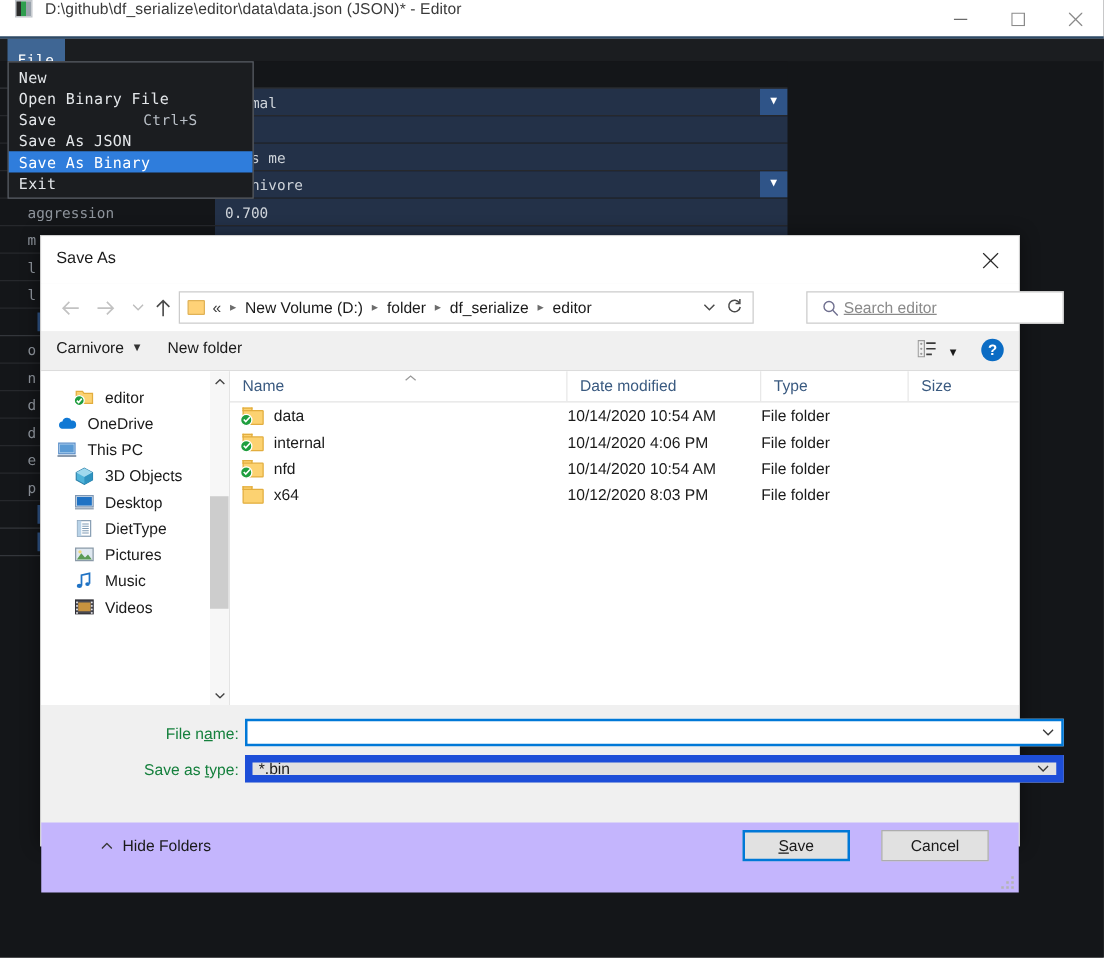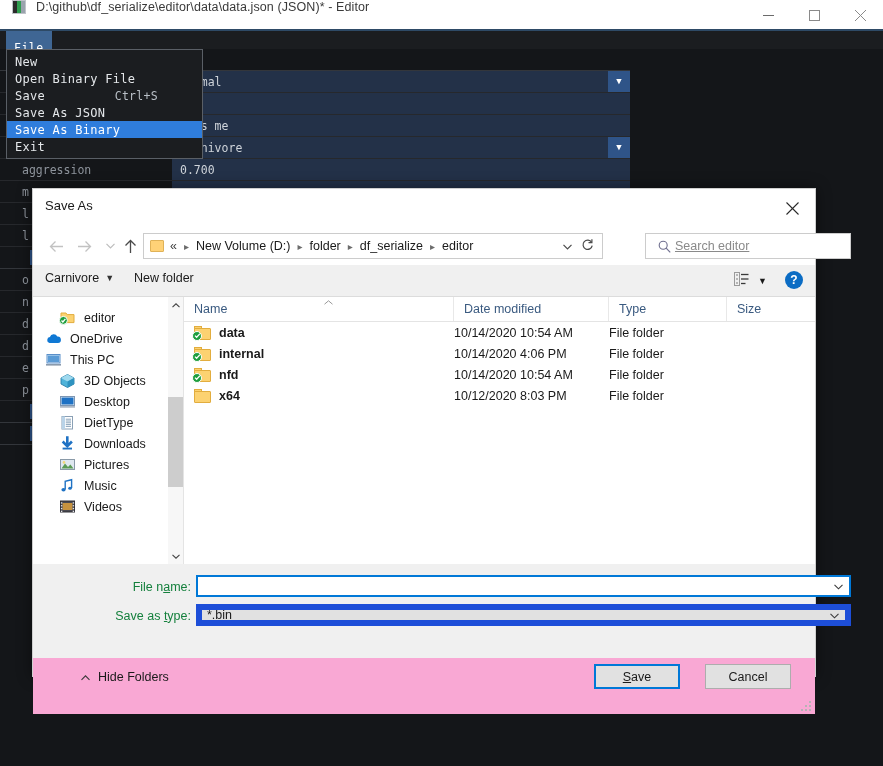--- a/index.html
+++ b/index.html
@@ -163,21 +163,21 @@
   
   #list-pane{position:relative;flex:1;background:#ffffff;}
   #col-header{position:relative;height:24px;border-bottom:1px solid #e4e4e4;display:flex;}
   .col{
     position:relative;height:24px;display:flex;align-items:center;
     font-size:12.5px;color:#3a5a80;padding-left:10px;box-sizing:border-box;
     border-right:1px solid #e8e8e8;
   }
   #col-sort-mark{position:absolute;left:140px;top:1px;font-size:8px;color:#888;}
   .file-row{height:21px;display:flex;align-items:center;font-size:12.5px;color:#1a1a1a;}
-  .fr-name{width:270px;flex:none;display:flex;align-items:center;padding-left:10px;box-sizing:border-box;font-weight:bold;}
+  .fr-name{width:270px;flex:none;display:flex;align-items:center;padding-left:10px;box-sizing:border-box;}
   .fr-date{width:155px;flex:none;box-sizing:border-box;}
   .fr-type{width:118px;flex:none;box-sizing:border-box;}
   .fr-size{flex:1;box-sizing:border-box;}
   .folder-icon{position:relative;width:17px;height:14px;margin-right:8px;flex:none;}
   .folder-icon .fbody{
     position:absolute;left:0;bottom:0;width:17px;height:12px;
     background:#fcd271;border:1px solid #e2ad3e;box-sizing:border-box;border-radius:0 1px 1px 1px;
   }
   .folder-icon .ftab{
     position:absolute;left:0;top:0;width:8px;height:3px;background:#fcd271;
@@ -204,21 +204,21 @@
   #filename-value{font-size:12.5px;color:#1a1a1a;margin-left:4px;}
   #filename-caret{position:absolute;right:6px;font-size:10px;color:#333;}
   #savetype-field{
     position:absolute;left:163px;top:40px;width:655px;height:22px;
     background:#e1e1e1;border:6px solid #1d4ed8;box-sizing:border-box;
     display:flex;align-items:center;
   }
   #savetype-value{font-size:12.5px;color:#1a1a1a;margin-left:5px;}
   #savetype-caret{position:absolute;right:6px;font-size:10px;color:#333;}
 
-  #dlg-footer{position:relative;height:56px;background:#f9a8d4;}
+  #dlg-footer{position:relative;height:56px;background:#c4b5fd;}
   #hide-folders{position:absolute;left:48px;top:12px;display:flex;align-items:center;font-size:12.5px;color:#1a1a1a;}
   #hide-folders .hfcaret{font-size:10px;color:#333;margin-right:8px;}
   .dlg-btn{
     position:absolute;top:6px;height:25px;width:86px;
     display:flex;align-items:center;justify-content:center;
     font-size:12.5px;color:#1a1a1a;background:#e1e1e1;border:1px solid #adadad;box-sizing:border-box;
   }
   #btn-save{right:135px;background:#e1e1e1;border:2px solid #0078d7;}
   #btn-cancel{right:24px;}
   #resize-grip{
@@ -525,27 +525,20 @@
             <span class="nicon"><svg width="17" height="15" viewBox="0 0 17 15">
                 <rect x="3" y="1.5" width="10.5" height="12.5" fill="#ffffff" stroke="#8aa0b5" stroke-width="1"></rect>
                 <rect x="3" y="1.5" width="3" height="12.5" fill="#b9d3e8"></rect>
                 <line x1="6.8" y1="4.2" x2="12" y2="4.2" stroke="#7e9ab3" stroke-width="0.9"></line>
                 <line x1="6.8" y1="6" x2="12" y2="6" stroke="#7e9ab3" stroke-width="0.9"></line>
                 <line x1="6.8" y1="7.8" x2="12" y2="7.8" stroke="#7e9ab3" stroke-width="0.9"></line>
                 <line x1="6.8" y1="9.6" x2="12" y2="9.6" stroke="#7e9ab3" stroke-width="0.9"></line>
                 <line x1="6.8" y1="11.4" x2="12" y2="11.4" stroke="#7e9ab3" stroke-width="0.9"></line>
               </svg></span>
             <span>DietType</span>
-          </div>
-          <div class="nav-item lvl1">
-            <span class="nicon"><svg width="17" height="15" viewBox="0 0 17 15">
-                <path d="M8.3 1.5 v6.3 M4.6 6.4 L8.3 10.2 L12 6.4" fill="none" stroke="#1f72c4" stroke-width="2.6" stroke-linecap="square"></path>
-                <rect x="3.6" y="11.6" width="9.4" height="1.9" fill="#1f72c4"></rect>
-              </svg></span>
-            <span>Downloads</span>
           </div>
           <div class="nav-item lvl1">
             <span class="nicon"><svg width="17" height="15" viewBox="0 0 17 15">
                 <rect x="1.5" y="2.5" width="14" height="10" fill="#dfe8f0" stroke="#8a9aa8" stroke-width="1"></rect>
                 <path d="M2.5 11.5 L6 6.5 L9 10 L11.4 7.6 L14.5 11.5 Z" fill="#5b9b55"></path>
                 <circle cx="5" cy="5.4" r="1.3" fill="#f0d878"></circle>
               </svg></span>
             <span>Pictures</span>
           </div>
           <div class="nav-item lvl1">

